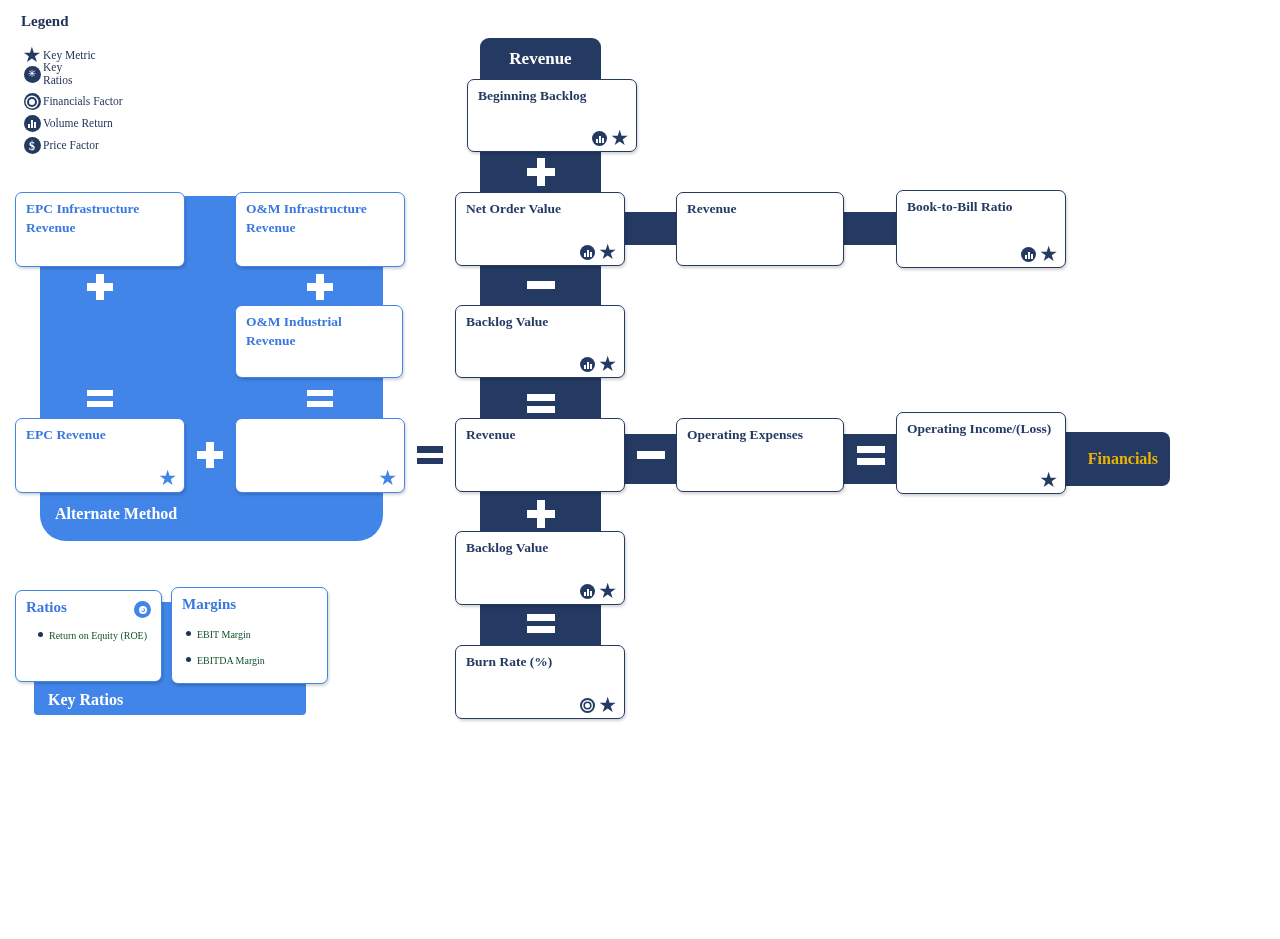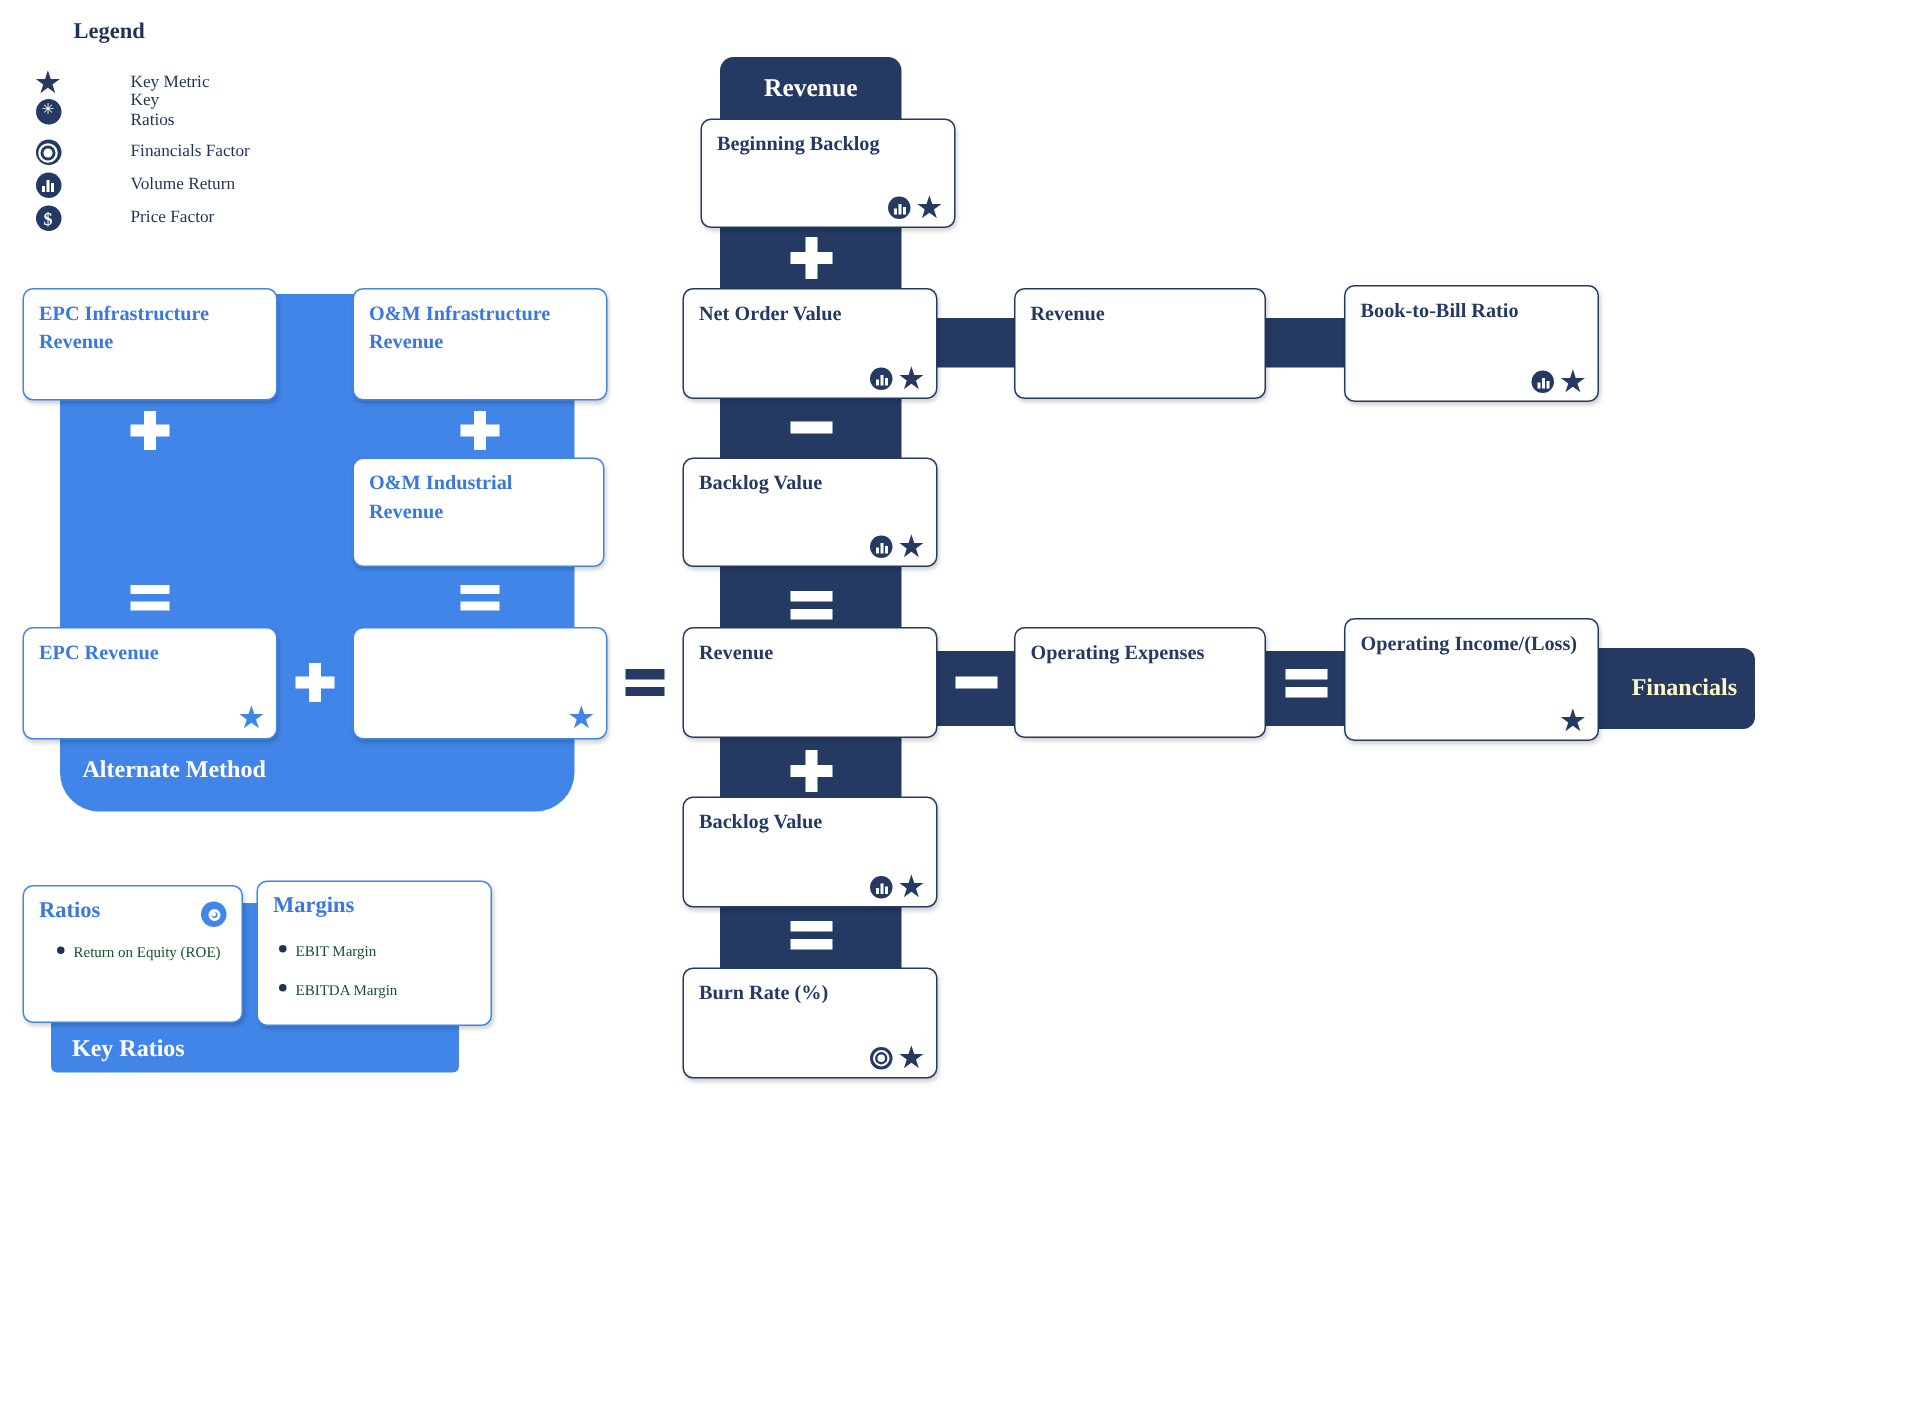--- a/index.html
+++ b/index.html
@@ -18,28 +18,26 @@
     --navy-dark:#1f3258;
     --blue:#4285e8;
     --blue-text:#3a78e0;
   }
 
   
   .legend-title{
     position:absolute;left:21px;top:13px;
     font-size:15px;font-weight:bold;color:#1f3258;
     font-family:"Liberation Serif", serif;
-    margin-left:28px;
   }
   .legend-row{position:absolute;display:flex;align-items:center;}
   .legend-label{
     font-size:11.5px;color:#1f3258;
     font-family:"Liberation Serif", serif;
     line-height:13px;
-    margin-left:44px;
   }
   .legend-ico{width:22px;display:flex;justify-content:center;align-items:center;}
 
   
   .ico-star{
     color:#243a63;font-size:21px;line-height:1;
     font-family:"DejaVu Sans", sans-serif;
   }
   .ico-star.lt{color:#4285e8;}
   .circ{
@@ -144,21 +142,21 @@
     position:absolute;left:0;top:0;width:121px;height:42px;
     display:flex;align-items:center;justify-content:center;
     color:#fff;font-size:17px;font-weight:bold;
     font-family:"Liberation Serif", serif;
   }
   .financials{
     position:absolute;left:1032px;top:432px;width:138px;height:54px;
     background:#243a63;border-radius:0 8px 8px 0;z-index:2;
     display:flex;align-items:center;justify-content:flex-end;
     padding-right:12px;box-sizing:border-box;
-    color:#fef9c3;font-size:16px;font-weight:bold;
+    color:#eab308;font-size:16px;font-weight:bold;
     font-family:"Liberation Serif", serif;
   }
 
   
   .op{position:absolute;z-index:3;}
   .op-plus-w{width:28px;height:28px;}
   .op-plus-w:before{content:"";position:absolute;left:10px;top:0;width:8px;height:28px;background:#fff;}
   .op-plus-w:after{content:"";position:absolute;left:0;top:10px;width:28px;height:8px;background:#fff;}
   .op-minus-w{width:28px;height:8px;background:#fff;}
   .op-eq-w{width:28px;height:19px;}

